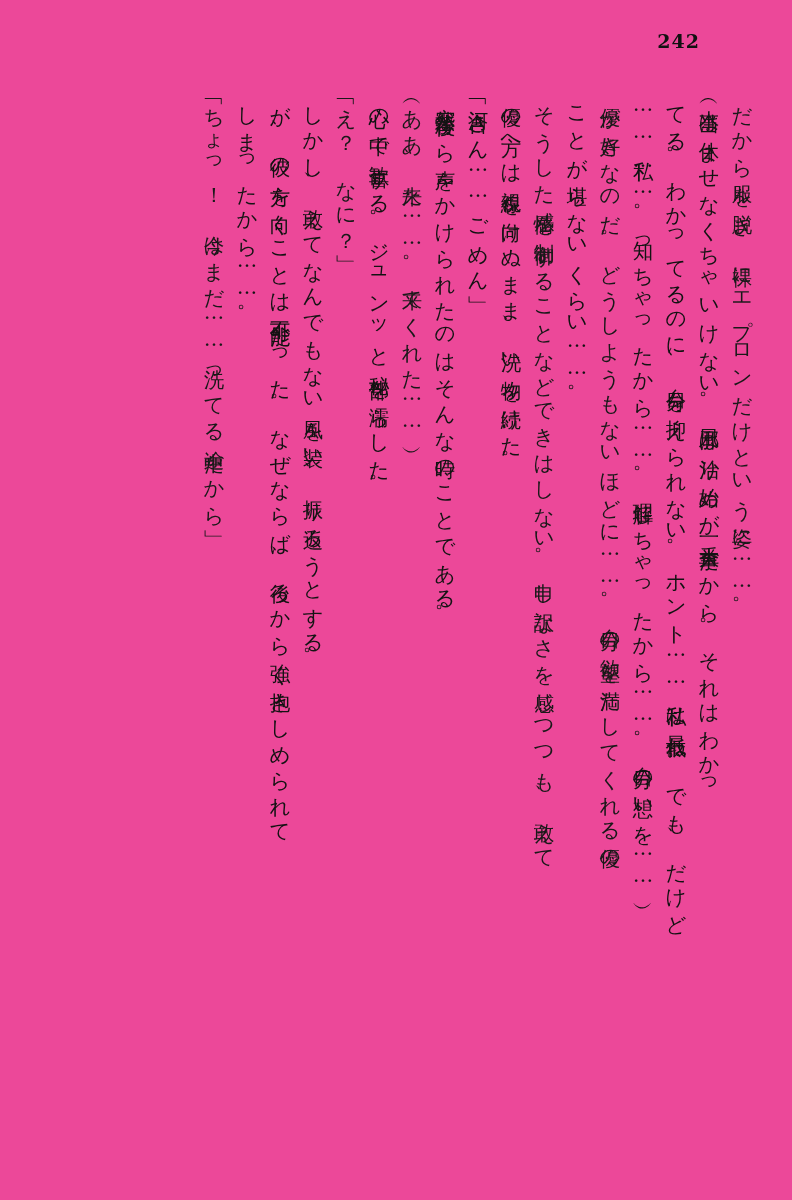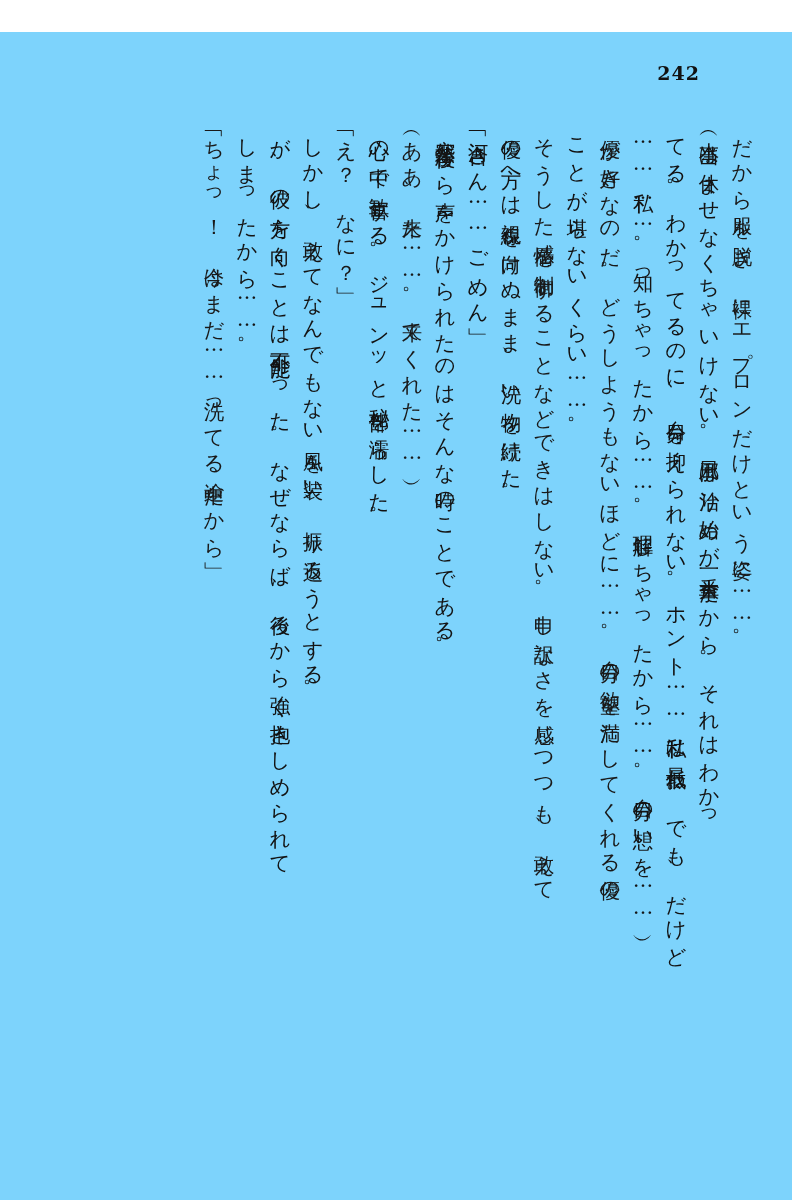--- a/index.html
+++ b/index.html
@@ -12,22 +12,21 @@
     height: 1200px;
     position: relative;
     font-family: "DejaVu Serif", "Liberation Serif", serif;
     color: #1a1a1a;
     overflow: hidden;
   }
 
   .page {
     position: absolute;
     inset: 0;
-    background: #7dd3fc;
-    margin-top: 32px;
+    background: #ec4899;
   }
 
   
   .page-number {
     position: absolute;
     top: 30px;
     right: 92px;
     font-size: 19px;
     font-weight: 700;
     letter-spacing: 1px;

